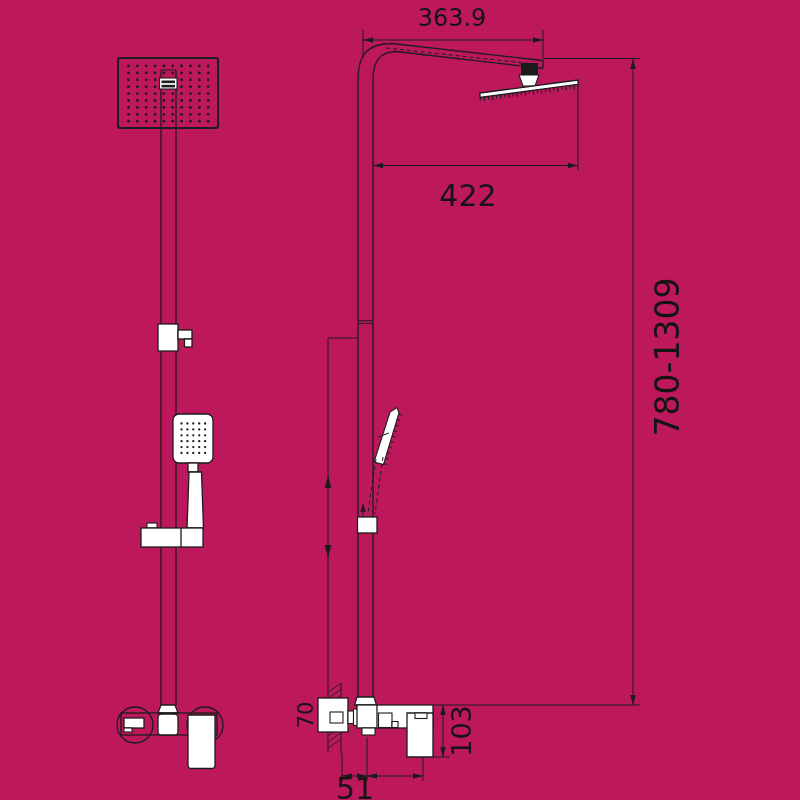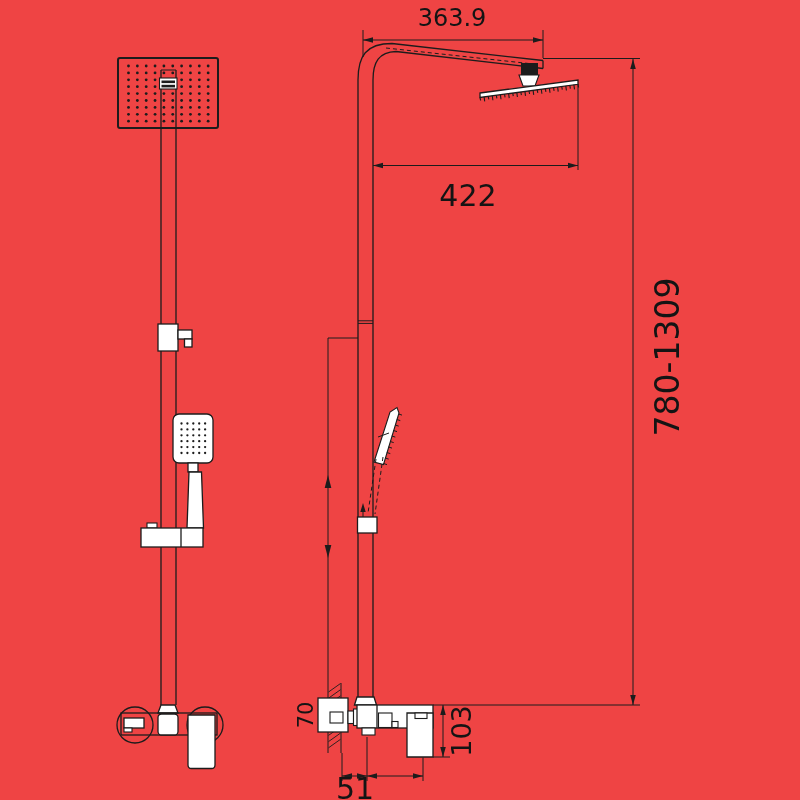--- a/index.html
+++ b/index.html
@@ -1,16 +1,16 @@
 <!DOCTYPE html>
 <html><head>
 <meta charset="utf-8">
 <style>
   html,body{margin:0;padding:0;background:#ffffff;}
-  .canvas{position:relative;width:800px;height:800px;background:#ef4444;overflow:hidden;}
+  .canvas{position:relative;width:800px;height:800px;background:#be185d;overflow:hidden;}
   svg{display:block;}
   .ln{fill:none;stroke:#1c1c1c;stroke-width:1.3;}
   .ln2{fill:none;stroke:#1c1c1c;stroke-width:2;}
   .thin{fill:none;stroke:#1c1c1c;stroke-width:1;}
   .fw{fill:#ffffff;stroke:#1c1c1c;stroke-width:1.3;}
   .fwt{fill:#ffffff;stroke:#1c1c1c;stroke-width:1.1;}
   .dk{fill:#1c1c1c;stroke:none;}
   .dim{fill:none;stroke:#1c1c1c;stroke-width:1;}
   .arr{fill:#1c1c1c;stroke:none;}
   .dash{fill:none;stroke:#1c1c1c;stroke-width:1;stroke-dasharray:4 3;}

